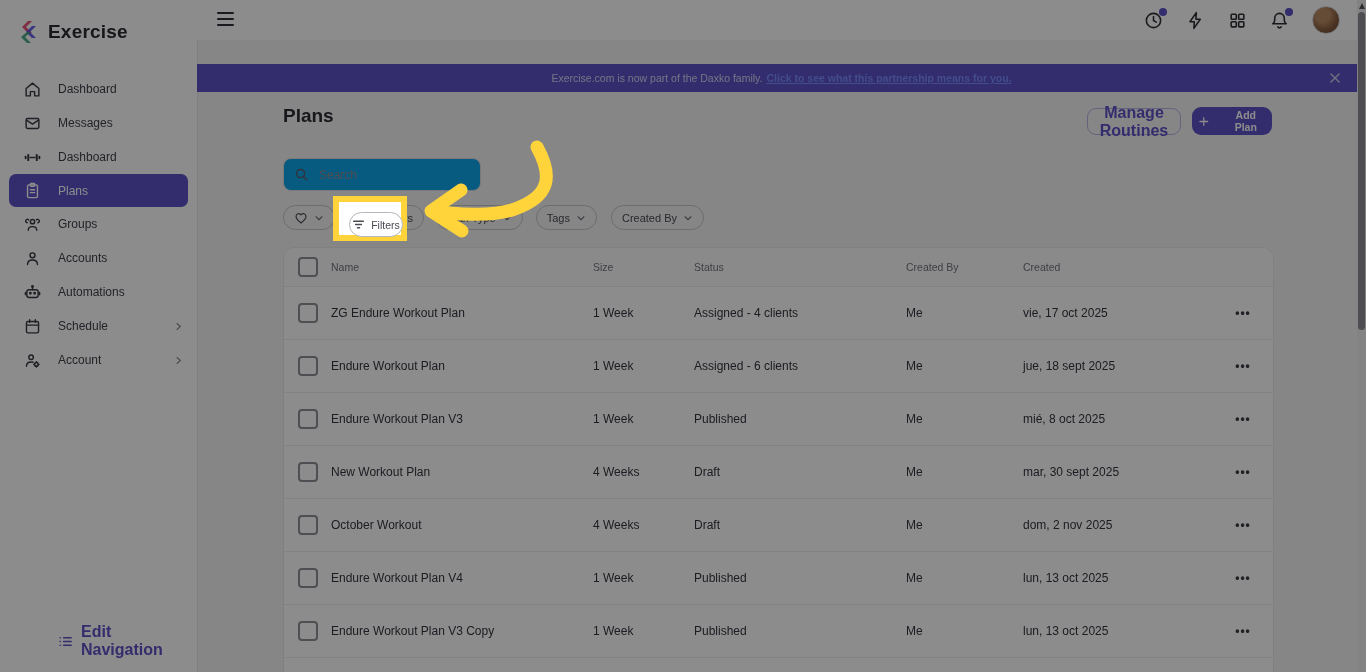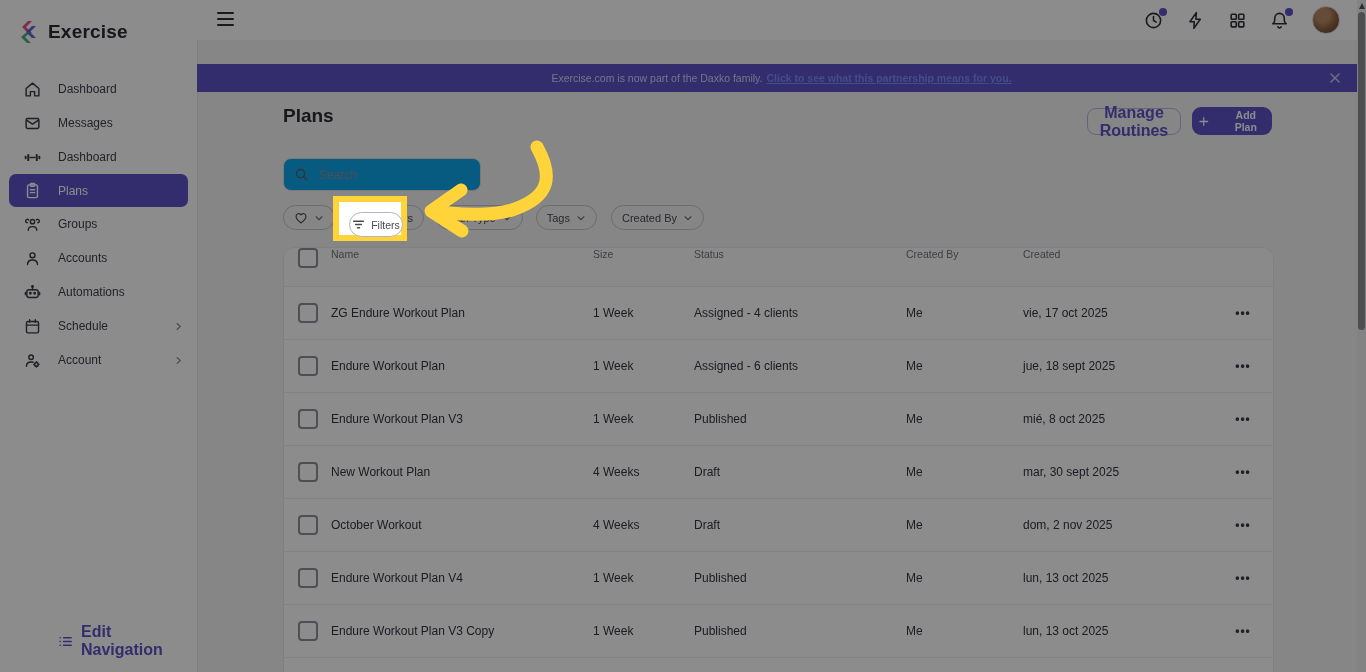--- a/index.html
+++ b/index.html
@@ -42,21 +42,21 @@
   .search-box input{border:none;outline:none;font-size:12px;color:#333;width:140px;background:transparent;font-family:"Liberation Sans",sans-serif;}
   .search-box input::placeholder{color:#8d8c96;}
   
   .chip-row{position:absolute;left:283px;top:205px;display:flex;align-items:center;}
   .chip{height:25px;border:1px solid #c6c5cd;border-radius:13px;display:flex;align-items:center;gap:6px;padding:0 10px;
     font-size:11px;color:#4a4952;cursor:pointer;box-sizing:border-box;background:transparent;}
   .chip .cv{color:#6d6c76;}
   .mr18{margin-right:18px;} .mr12{margin-right:12px;} .mr13{margin-right:13px;} .mr14{margin-right:14px;}
   
   #table{position:absolute;left:283px;top:247px;width:989px;background:#fff;border:1px solid #e9e9ec;border-radius:12px 12px 0 0;}
-  .thead{height:38px;display:flex;align-items:flex-start;background:#fbfbfc;border-radius:12px 12px 0 0;color:#74737d;font-size:10.5px;}
+  .thead{height:38px;display:flex;align-items:center;background:#fbfbfc;border-radius:12px 12px 0 0;color:#74737d;font-size:10.5px;}
   .trow{height:52px;display:flex;align-items:center;border-top:1px solid #ededf0;color:#35343f;font-size:12px;}
   .c-check{width:47px;display:flex;justify-content:center;}
   .c-name{width:262px;} .c-size{width:101px;} .c-status{width:212px;} .c-by{width:117px;} .c-date{width:190px;} .c-act{flex:1;display:flex;justify-content:center;}
   .cbx{width:16px;height:16px;border:2px solid #8f8e98;border-radius:4px;background:#fff;cursor:pointer;}
   .dots{color:#3c3b44;font-weight:bold;letter-spacing:1px;font-size:12px;cursor:pointer;}
   
   #scrollbar{position:absolute;right:0;top:0;width:9px;height:672px;background:#efeff1;}
   #scroll-thumb{position:absolute;right:1px;top:12px;width:7px;height:318px;border-radius:4px;background:#8f8f95;cursor:pointer;}
   #scroll-up{position:absolute;right:1px;top:3px;width:0;height:0;border-left:3.5px solid transparent;border-right:3.5px solid transparent;border-bottom:6px solid #55545c;cursor:pointer;}
   

